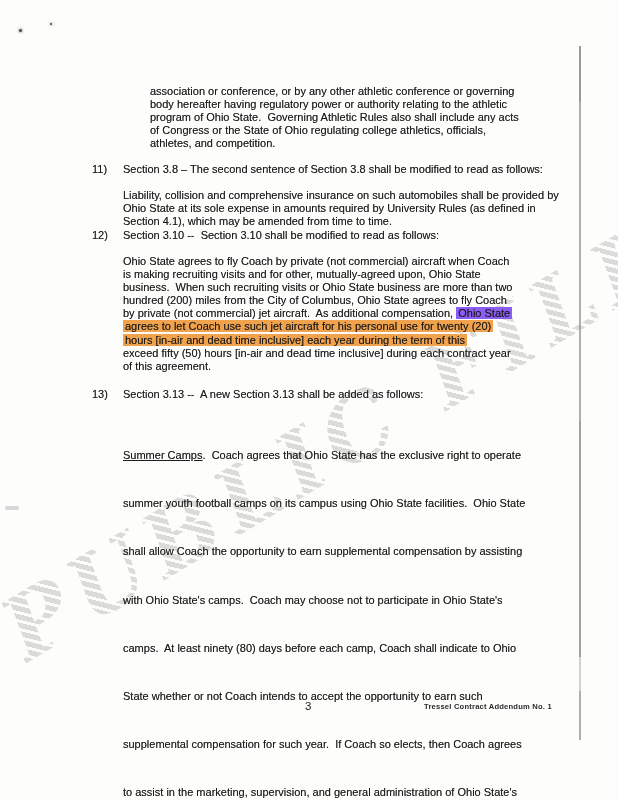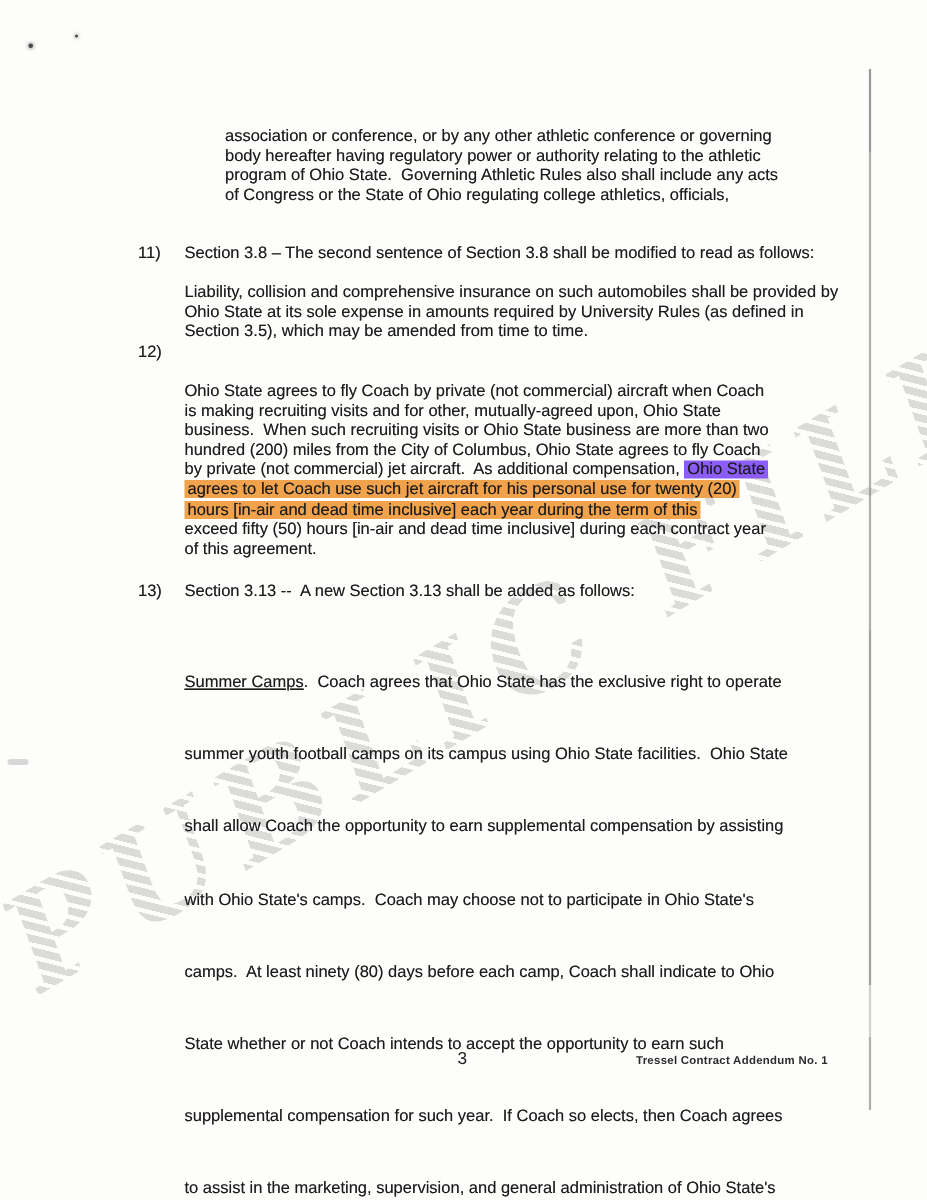--- a/index.html
+++ b/index.html
@@ -81,31 +81,33 @@
   <div class="smudge"></div>
   <div class="scan-line"></div>
 
   <div class="watermark" style="color: rgb(143, 143, 143);">PUBLIC FILE</div>
 
   <div class="doc-text lh13" style="left:150px;top:85px;">
       <div class="line">association or conference, or by any other athletic conference or governing</div>
       <div class="line">body hereafter having regulatory power or authority relating to the athletic</div>
       <div class="line">program of Ohio State.  Governing Athletic Rules also shall include any acts</div>
       <div class="line">of Congress or the State of Ohio regulating college athletics, officials,</div>
+      <div class="line">athletes, and competition.</div>
     </div>
 
   <div class="doc-text item-number" style="top:163px;">11)</div>
   <div class="doc-text item-heading" style="top:163px;">Section 3.8 – The second sentence of Section 3.8 shall be modified to read as follows:</div>
   <div class="doc-text lh13" style="left:123px;top:189px;">
       <div class="line">Liability, collision and comprehensive insurance on such automobiles shall be provided by</div>
       <div class="line">Ohio State at its sole expense in amounts required by University Rules (as defined in</div>
-      <div class="line">Section 3.5), which may be amended from time to time.</div>
+      <div class="line">Section 4.1), which may be amended from time to time.</div>
     </div>
 
   <div class="doc-text item-number" style="top:229px;">12)</div>
+  <div class="doc-text item-heading" style="top:229px;">Section 3.10 --  Section 3.10 shall be modified to read as follows:</div>
   <div class="doc-text lh13" style="left:123px;top:255px;">
       <div class="line">Ohio State agrees to fly Coach by private (not commercial) aircraft when Coach</div>
       <div class="line">is making recruiting visits and for other, mutually-agreed upon, Ohio State</div>
       <div class="line">business.  When such recruiting visits or Ohio State business are more than two</div>
       <div class="line">hundred (200) miles from the City of Columbus, Ohio State agrees to fly Coach</div>
       <div class="line"><span>by private (not commercial) jet aircraft.  As additional compensation, </span><span class="hl" style="background-color: #8b5cf6;">Ohio State</span></div>
       <div class="line"><span class="hl" style="background-color: rgb(241, 162, 76);">agrees to let Coach use such jet aircraft for his personal use for twenty (20)</span></div>
       <div class="line"><span class="hl" style="background-color: rgb(241, 162, 76);">hours [in-air and dead time inclusive] each year during the term of this</span></div>
       <div class="line">exceed fifty (50) hours [in-air and dead time inclusive] during each contract year</div>
       <div class="line">of this agreement.</div>

